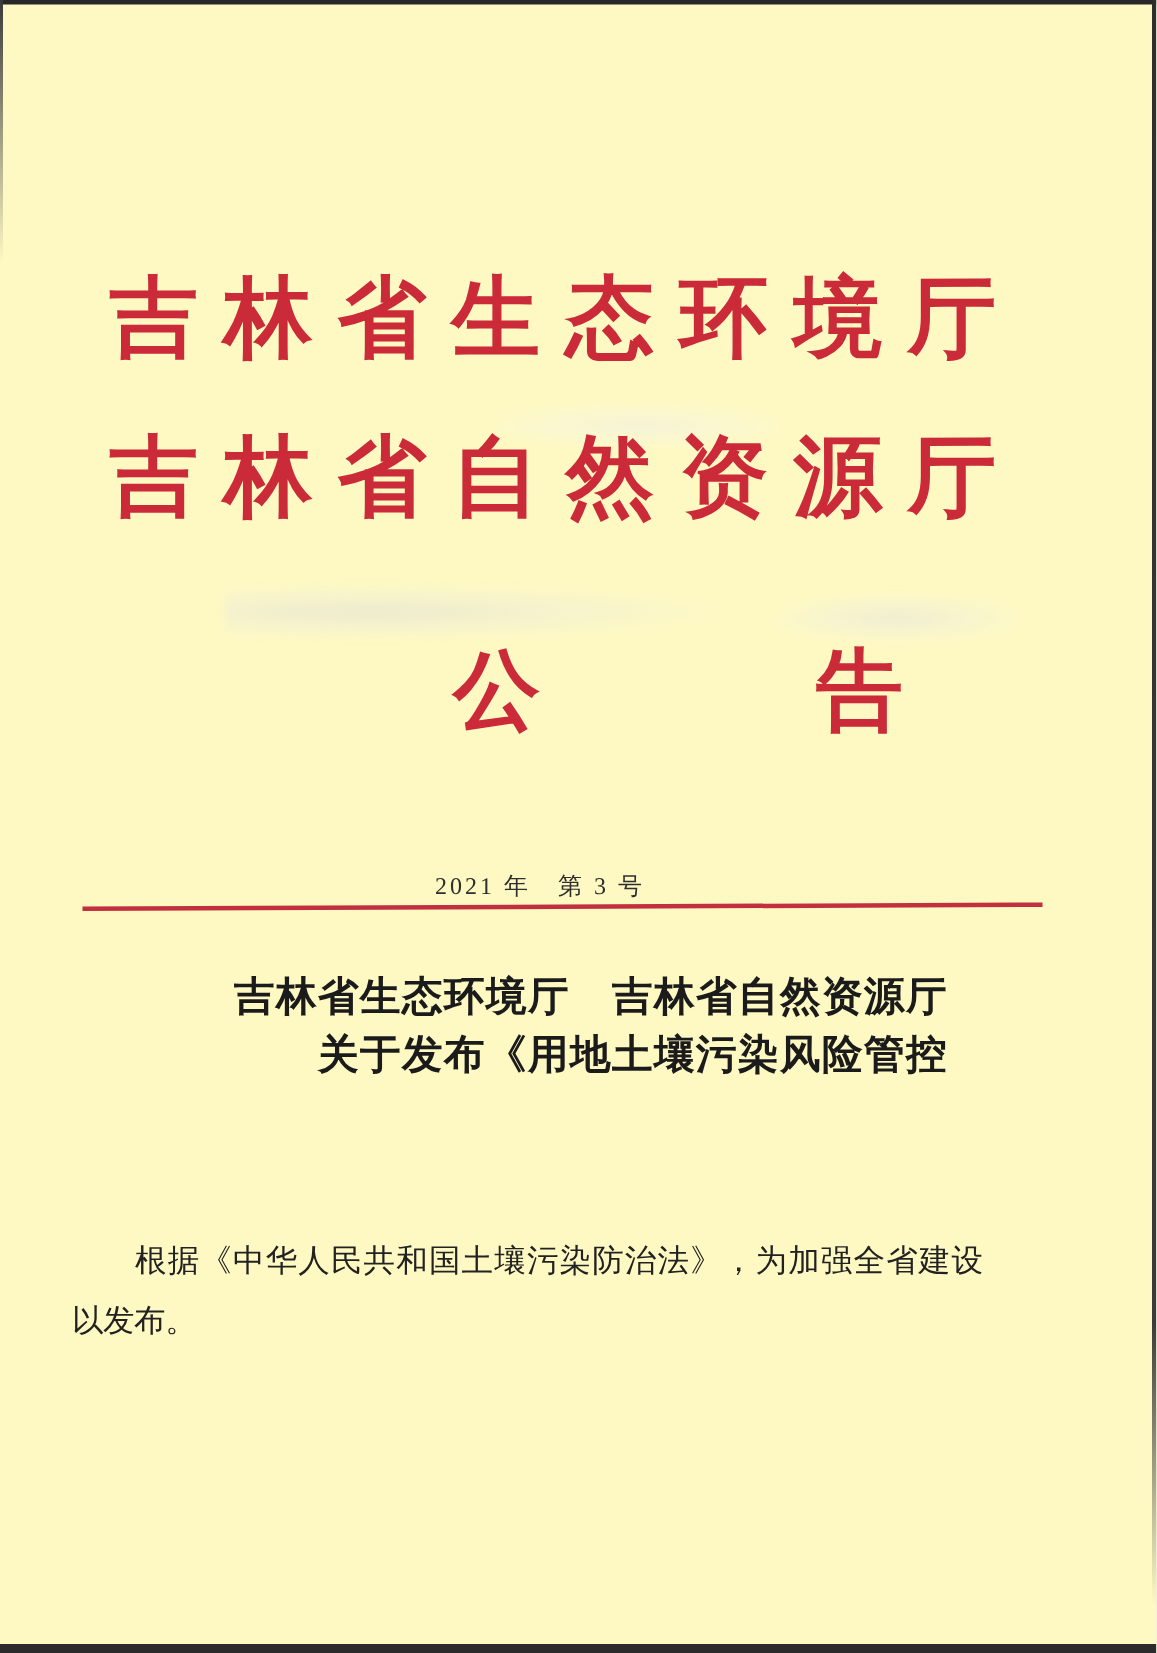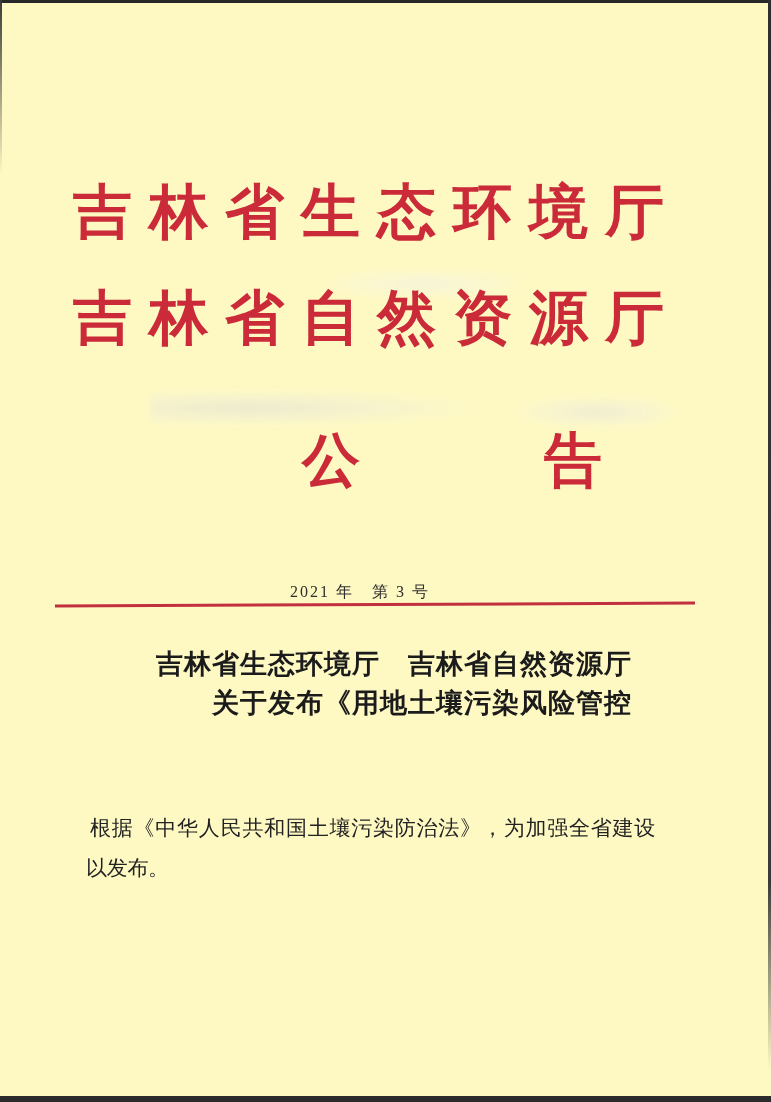--- a/index.html
+++ b/index.html
@@ -76,22 +76,22 @@
   .body-block{
     position:absolute;
     left:48px;top:808px;
     width:607px;
     color:#222;
     font-size:21px;
     line-height:40px;
     letter-spacing:-0.3px;
   }
   .body-line{text-align:justify;text-align-last:justify;}
-  .body-line.first{text-indent:2em;}
-  .body-line.last{text-align:left;text-align-last:left;margin-left:38px;}
+  .body-line.first{text-indent:2em;margin-top:12px;}
+  .body-line.last{text-align:left;text-align-last:left;}
 </style>
 </head>
 <body>
 
 <div class="page">
 
   <div class="smudge smudge-c"></div>
   <div class="smudge smudge-a"></div>
   <div class="smudge smudge-b"></div>
 

